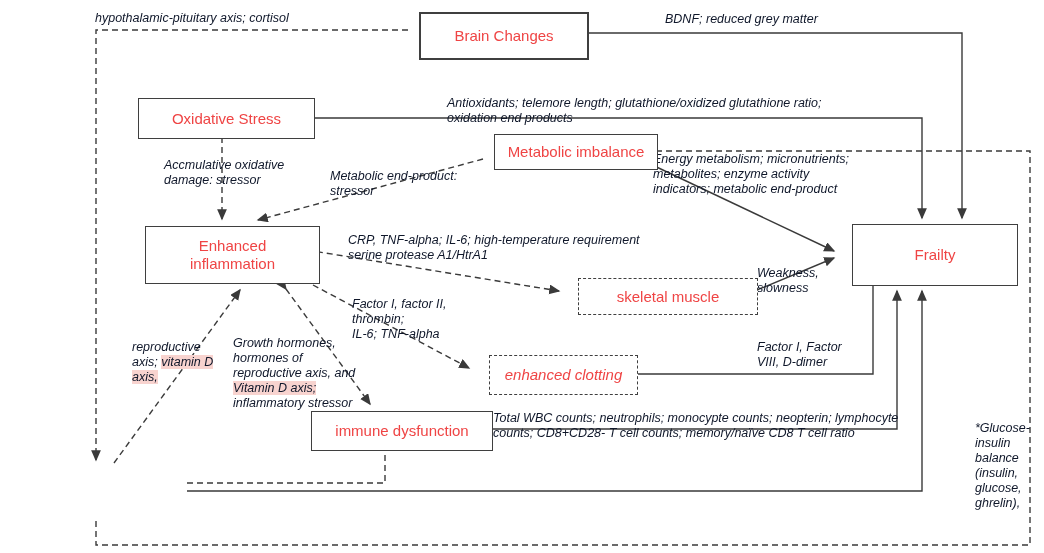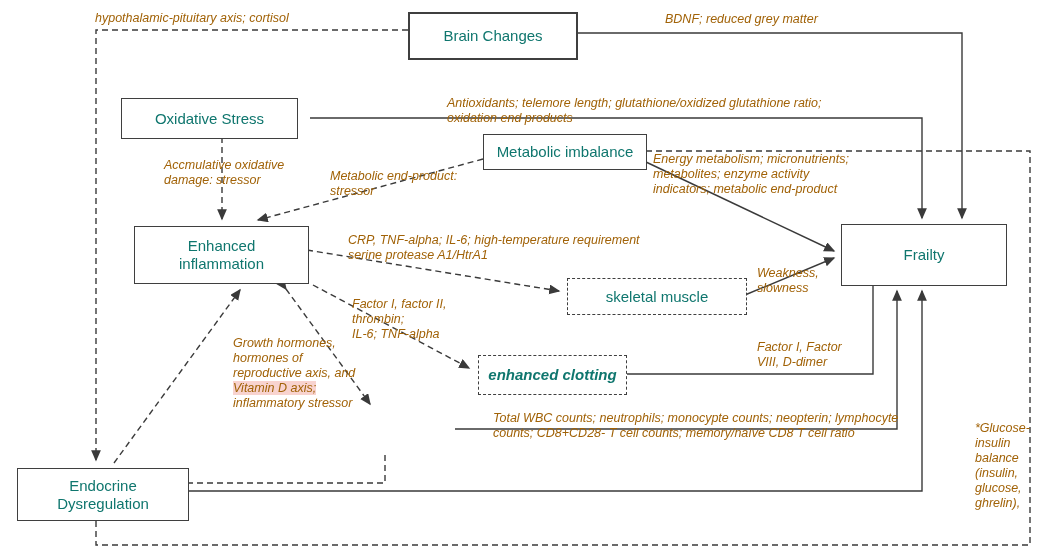--- a/index.html
+++ b/index.html
@@ -3,29 +3,29 @@
 <meta charset="utf-8">
 <style>
   html,body{margin:0;padding:0;background:#ffffff;}
   #canvas{
     position:relative;width:1044px;height:553px;background:#ffffff;overflow:hidden;
     font-family:"Liberation Sans",sans-serif;
   }
   #wires{position:absolute;left:0;top:0;z-index:1;}
   .node{
     position:absolute;z-index:3;display:flex;align-items:center;justify-content:center;
-    border:1.6px solid #3f3f3f;background:#ffffff;color:#0f766e;
-    font-size:15px;line-height:1.2;text-align:center;white-space:pre-line;
+    border:1.6px solid #3f3f3f;background:#ffffff;color:#ef4444;
+    font-size:15px;line-height:1.2;text-align:center;white-space:pre-line;margin-left:11px;
   }
   .node.dashed{border-style:dashed;border-width:1.4px;justify-content:center;}
-  .node.italic{font-style:italic;font-weight:bold;}
+  .node.italic{font-style:italic;}
   .node.thick{border-width:2px;}
   .lbl{
     position:absolute;z-index:2;font-style:italic;font-size:12.5px;line-height:1.2;
-    color:#a16207;white-space:pre-line;
+    color:#0f172a;white-space:pre-line;
   }
   .hl{background:#f8d3cf;}
 </style>
 </head>
 <body>
 
 <div id="canvas">
 
   <svg id="wires" width="1044" height="553" viewBox="0 0 1044 553">
     <defs>
@@ -54,21 +54,21 @@
       <path d="M313,285 L469,368" marker-end="url(#arw)"></path>
       <path d="M646,151 L1030,151 L1030,545 L96,545 L96,521"></path>
       <path d="M187,483 L385,483 L385,451"></path>
     </g>
   </svg>
 
   <div class="node thick" style="left:408px;top:12px;width:166px;height:44px">
     <span>Brain Changes</span>
   </div>
 
-  <div class="node" style="left:121px;top:98px;width:175px;height:39px">
+  <div class="node" style="left:127px;top:98px;width:175px;height:39px">
     <span>Oxidative Stress</span>
   </div>
 
   <div class="node" style="left:134px;top:226px;width:173px;height:56px">
     <span>Enhanced
 inflammation</span>
   </div>
 
   <div class="node" style="left:483px;top:134px;width:162px;height:34px">
     <span>Metabolic imbalance</span>
@@ -79,25 +79,24 @@
   </div>
 
   <div class="node dashed" style="left:567px;top:278px;width:178px;height:35px">
     <span>skeletal muscle</span>
   </div>
 
   <div class="node dashed italic" style="left:478px;top:355px;width:147px;height:38px">
     <span>enhanced clotting</span>
   </div>
 
+  <div class="node" style="left:300px;top:411px;width:180px;height:38px">
+    <span>immune dysfunction</span>
+  </div>
 
-  <div class="node" style="left:17px;top:468px;width:170px;height:51px">
-    <span>Endocrine
-Dysregulation</span>
-  </div>
 
   <div class="lbl" style="left:95px;top:11px">hypothalamic-pituitary axis; cortisol</div>
 
   <div class="lbl" style="left:665px;top:12px">BDNF; reduced grey matter</div>
 
   <div class="lbl" style="left:447px;top:96px">Antioxidants; telemore length; glutathione/oxidized glutathione ratio;
 oxidation end products</div>
 
   <div class="lbl" style="left:330px;top:169px">Metabolic end-product:
 stressor</div>
@@ -112,20 +111,23 @@
   <div class="lbl" style="left:348px;top:233px">CRP, TNF-alpha; IL-6; high-temperature requirement
 serine protease A1/HtrA1</div>
 
   <div class="lbl" style="left:757px;top:266px">Weakness,
 slowness</div>
 
   <div class="lbl" style="left:352px;top:297px">Factor I, factor II,
 thrombin;
 IL-6; TNF-alpha</div>
 
+  <div class="lbl" style="left:132px;top:325px;width:84px">
+    <span>reproductive axis; </span><span class="hl">vitamin D axis,</span>
+  </div>
 
   <div class="lbl" style="left:757px;top:340px">Factor I, Factor
 VIII, D-dimer</div>
 
   <div class="lbl" style="left:233px;top:321px">
     <span>Growth hormones,
 hormones of
 reproductive axis, and
 </span><span class="hl">Vitamin D axis;</span><span>
 inflammatory stressor</span>

